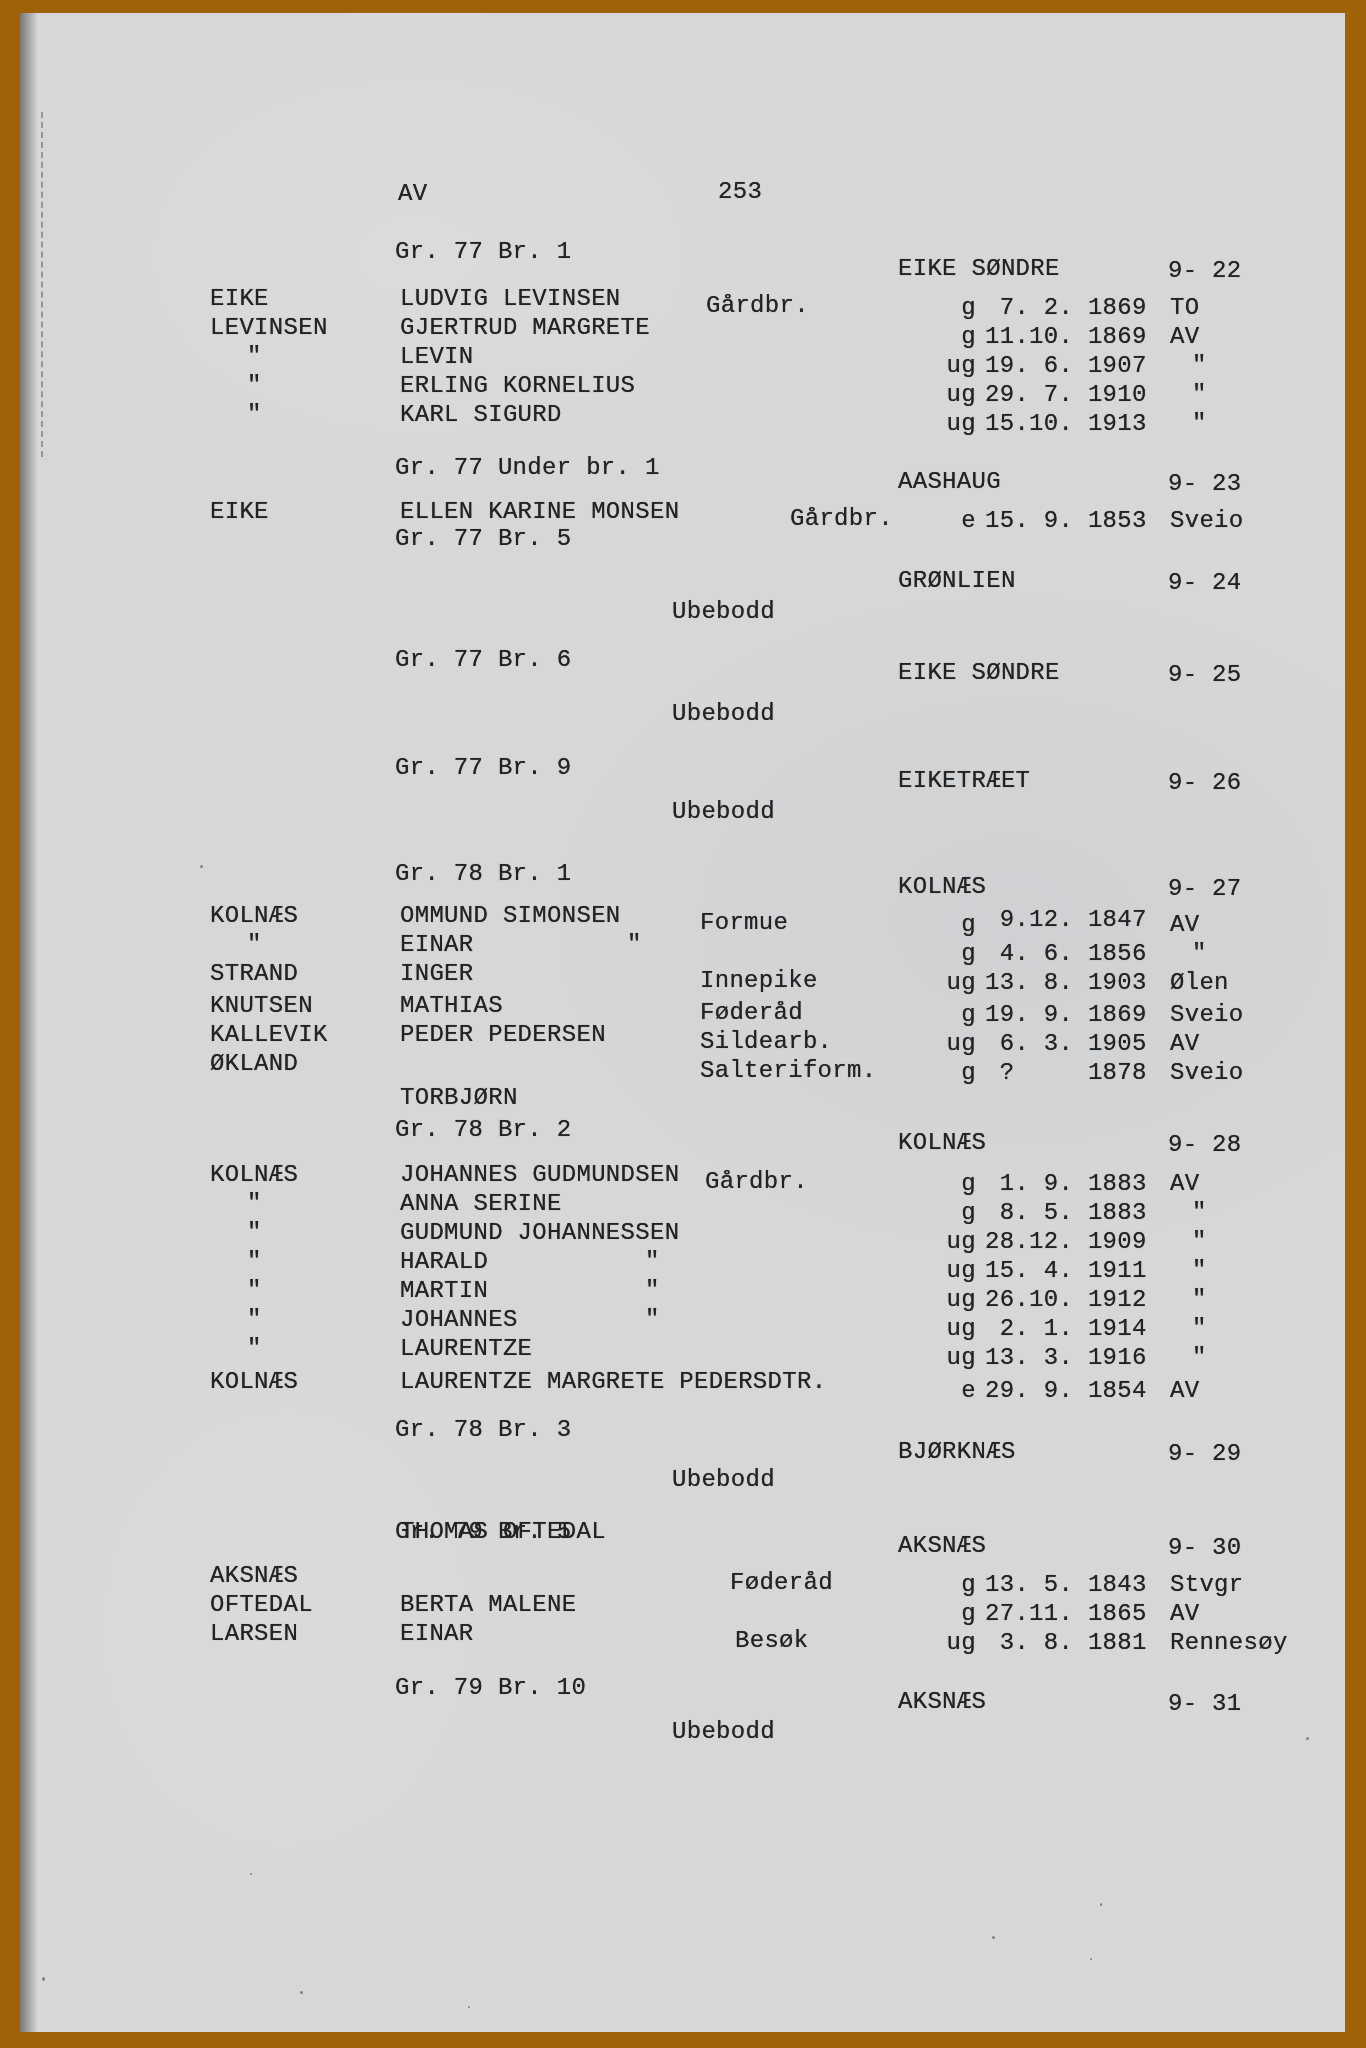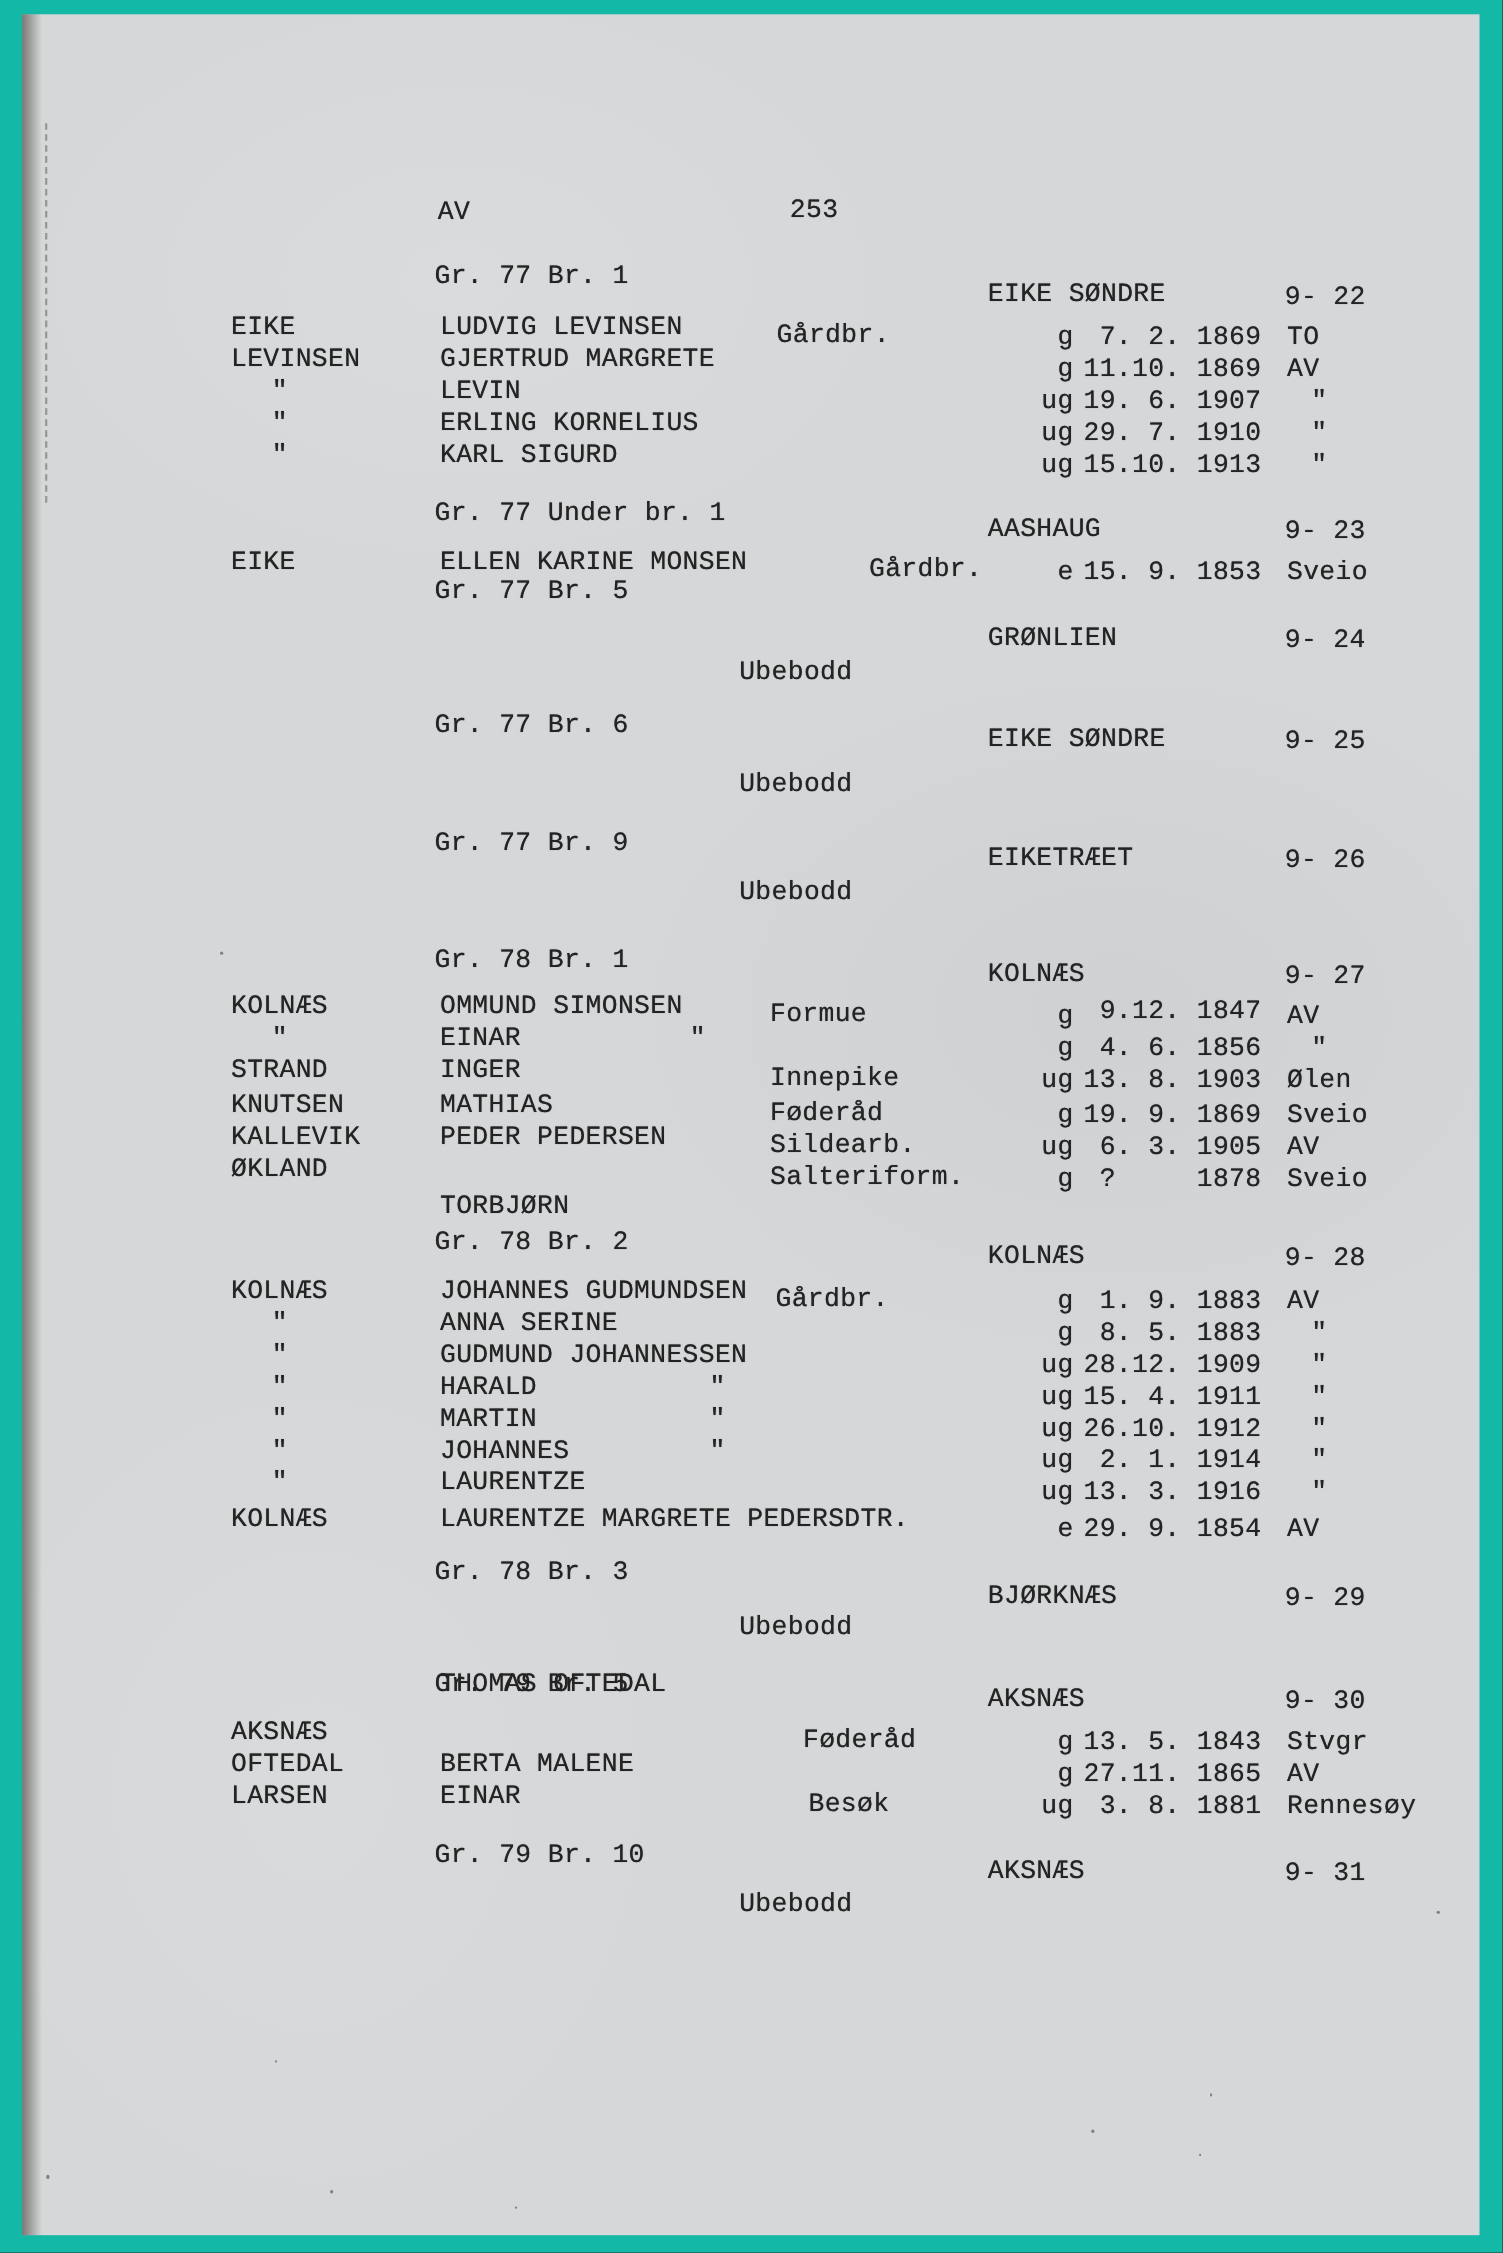--- a/index.html
+++ b/index.html
@@ -1,16 +1,16 @@
 <!DOCTYPE html>
 <html><head>
 <meta charset="utf-8">
 <style>
   html,body{margin:0;padding:0;background:#101010;}
-  .stage{position:relative;width:1366px;height:2048px;background:#14b8a6;overflow:hidden;}
+  .stage{position:relative;width:1366px;height:2048px;background:#a16207;overflow:hidden;}
   .paper{
     position:absolute;left:20px;top:13px;width:1325px;height:2019px;
     background:
       radial-gradient(ellipse 600px 400px at 30% 12%, rgba(255,255,255,.10), rgba(255,255,255,0) 70%),
       radial-gradient(ellipse 700px 500px at 75% 45%, rgba(150,155,160,.10), rgba(150,155,160,0) 70%),
       radial-gradient(ellipse 500px 600px at 20% 80%, rgba(255,255,255,.08), rgba(255,255,255,0) 70%),
       #d5d7d9;
   }
   .paper::before{ 
     content:"";position:absolute;left:0;top:0;bottom:0;width:18px;

